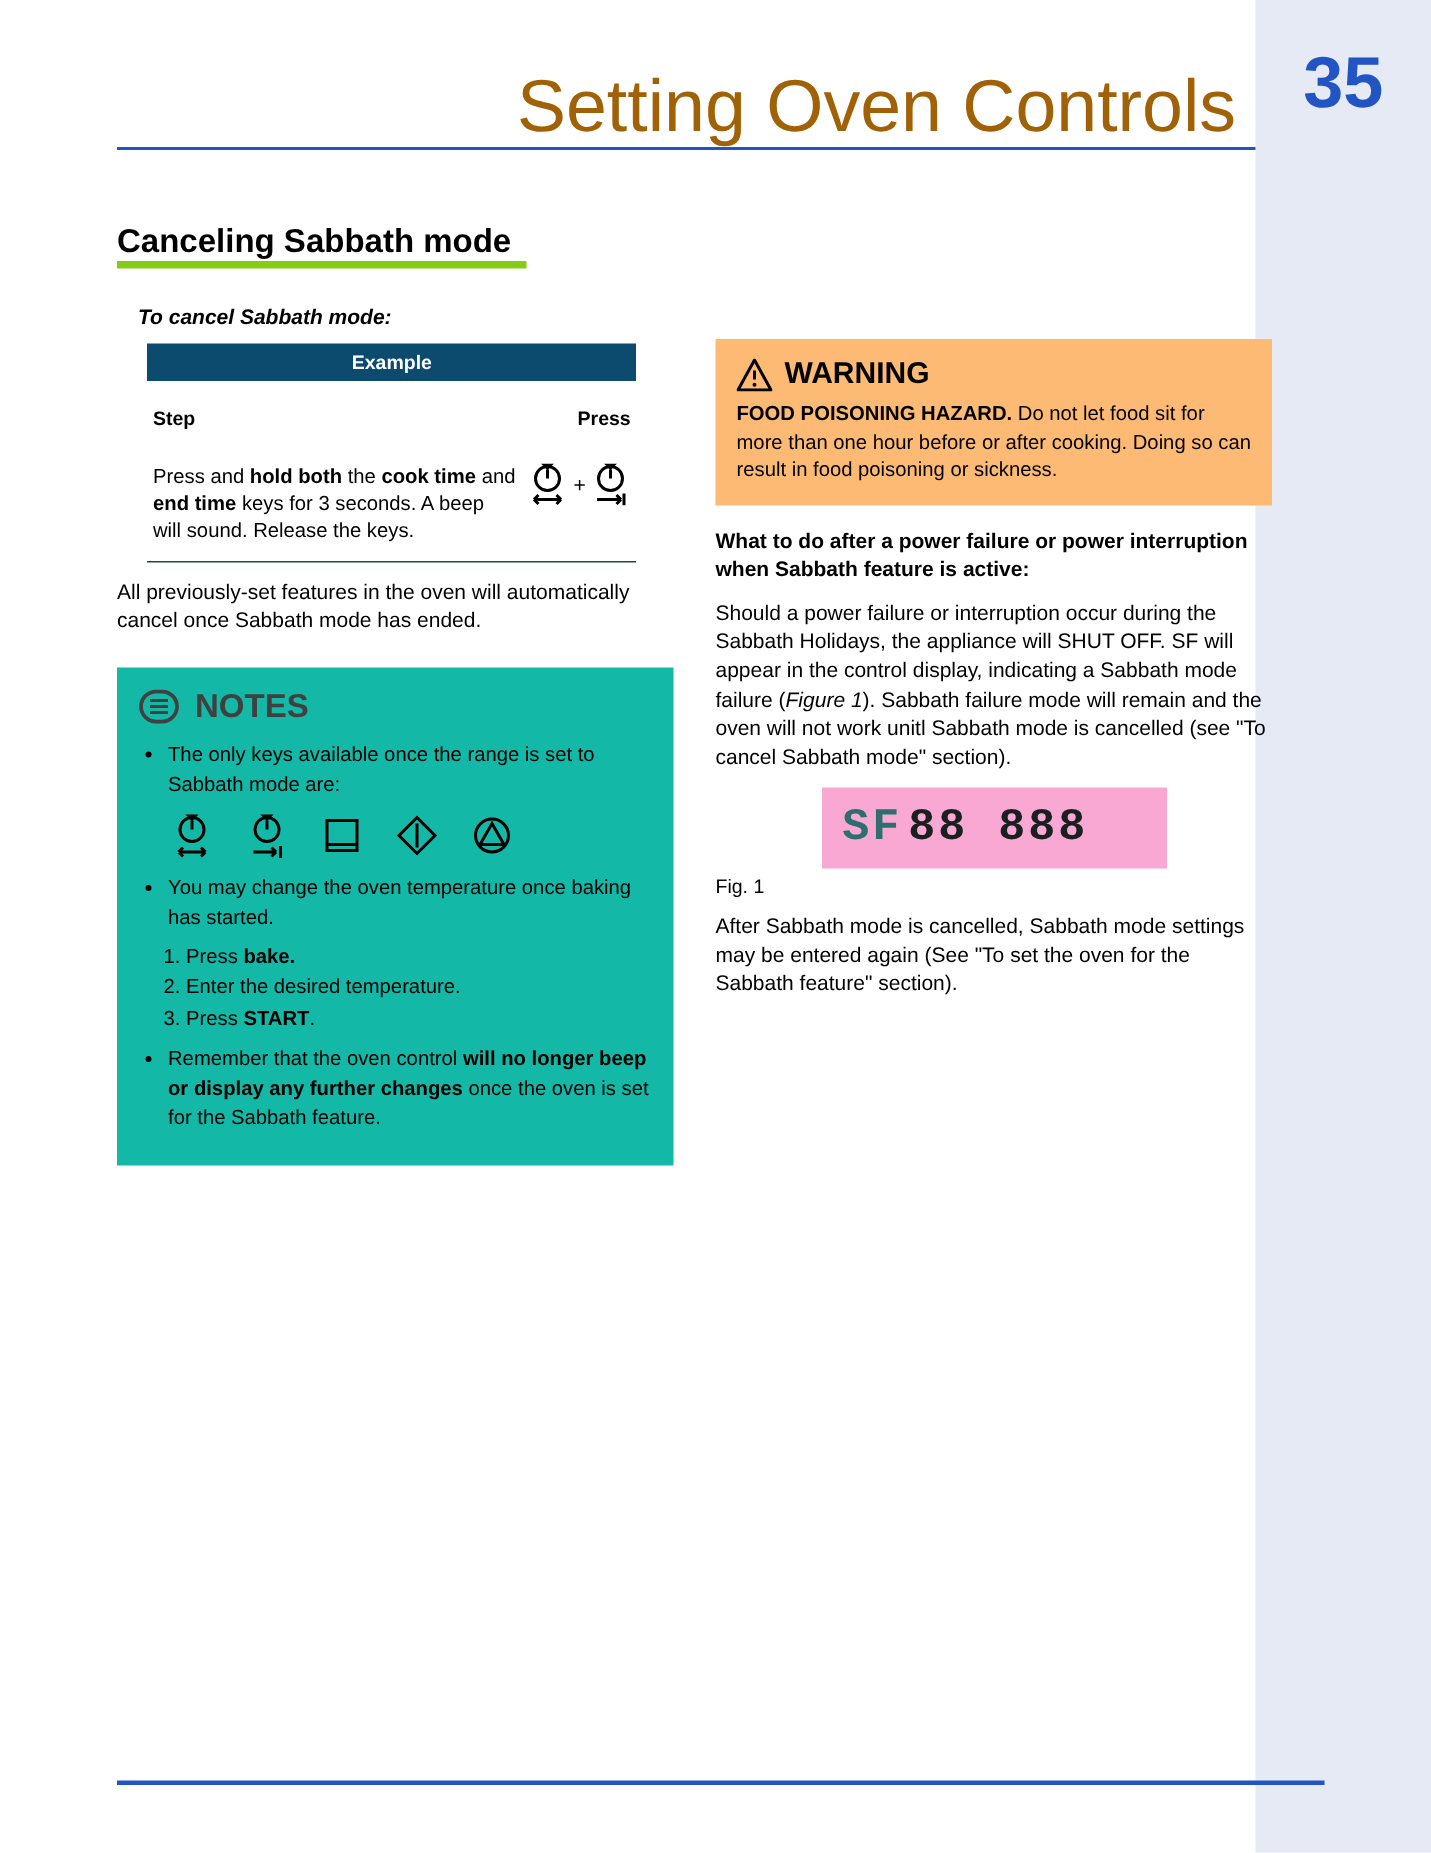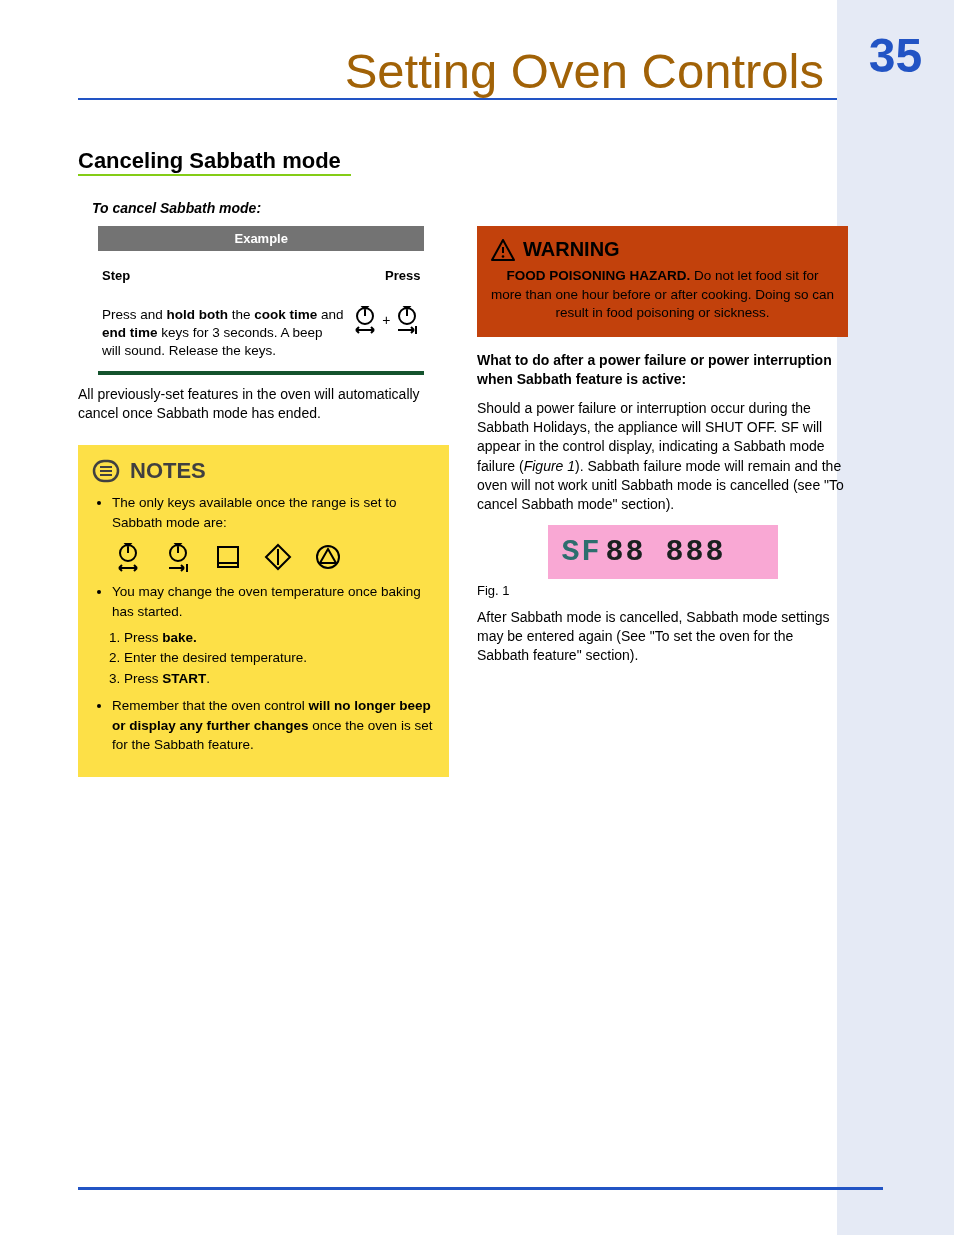--- a/index.html
+++ b/index.html
@@ -59,65 +59,65 @@
     display: flex;
     gap: 28px;
   }
   .col {
     flex: 1;
   }
   .section-h {
     font-size: 22px;
     font-weight: bold;
     color: #000;
-    border-bottom: 2px solid #84cc16;
+    border-bottom: 5px solid #84cc16;
     display: inline-block;
     margin: 0 0 18px 0;
     padding-right:10px;
   }
   .sub-bold {
     font-size: 14px;
     font-weight: bold;
     margin: 6px 14px 10px;
     font-style: italic;
   }
   .tbl {
     width: 88%;
     border-collapse: collapse;
     font-size: 13px;
     margin-left: 20px;
   }
   .tbl thead th {
-    background: #737373;
+    background: #0c4a6e;
     color: #fff;
     font-weight: bold;
     text-align: center;
     padding: 5px;
     font-size: 13px;
   }
   .tbl .hrow td {
     padding: 17px 4px;
     font-size: 13px;
     font-weight: bold;
   }
   .tbl .bodyrow td {
     padding: 6px 4px 10px;
     vertical-align: top;
-    border-bottom: 4px solid #14532d;
+    border-bottom: 1px solid #14532d;
     font-size: 13.5px;
     line-height: 1.35;
   }
   .para {
     font-size: 14px;
     line-height: 1.38;
     margin: 10px 0;
   }
   .notes-box {
     margin-top: 22px;
-    background: #fde047;
+    background: #14b8a6;
     padding: 12px 14px 16px;
   }
   .notes-h {
     font-size: 22px;
     font-weight: bold;
     color: #404040;
     display: flex;
     align-items: center;
     gap: 10px;
     margin: 0 0 8px 0;
@@ -138,24 +138,23 @@
     font-size: 13.5px;
     line-height: 1.55;
   }
   .key-row {
     display: flex;
     gap: 22px;
     margin: 10px 0 10px 22px;
     align-items: center;
   }
   .warn-box {
-    background: #c2410c;
+    background: #fdba74;
     padding: 12px 14px 14px;
     margin-top: 78px;
-    text-align: center;
   }
   .warn-h {
     font-size: 20px;
     font-weight: bold;
     color: #000;
     display: flex;
     align-items: center;
     gap: 8px;
     margin: 0 0 6px 0;
   }

